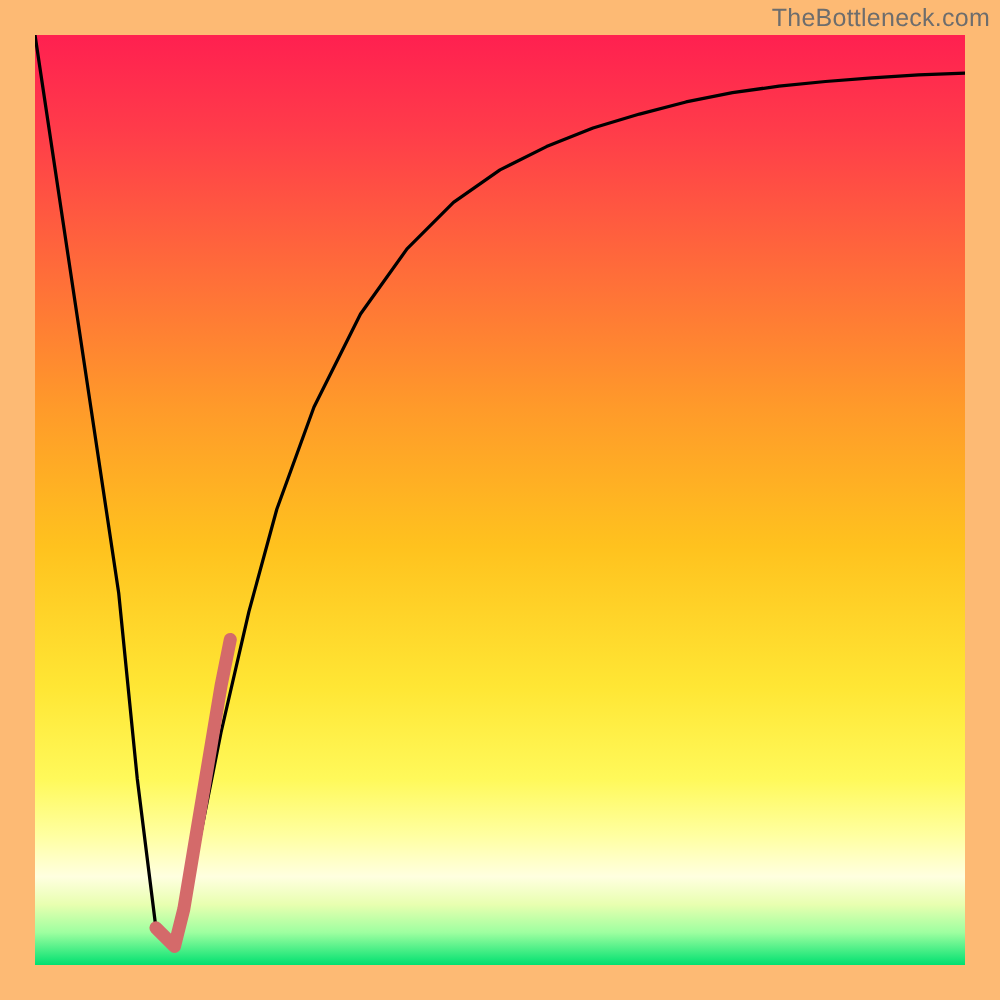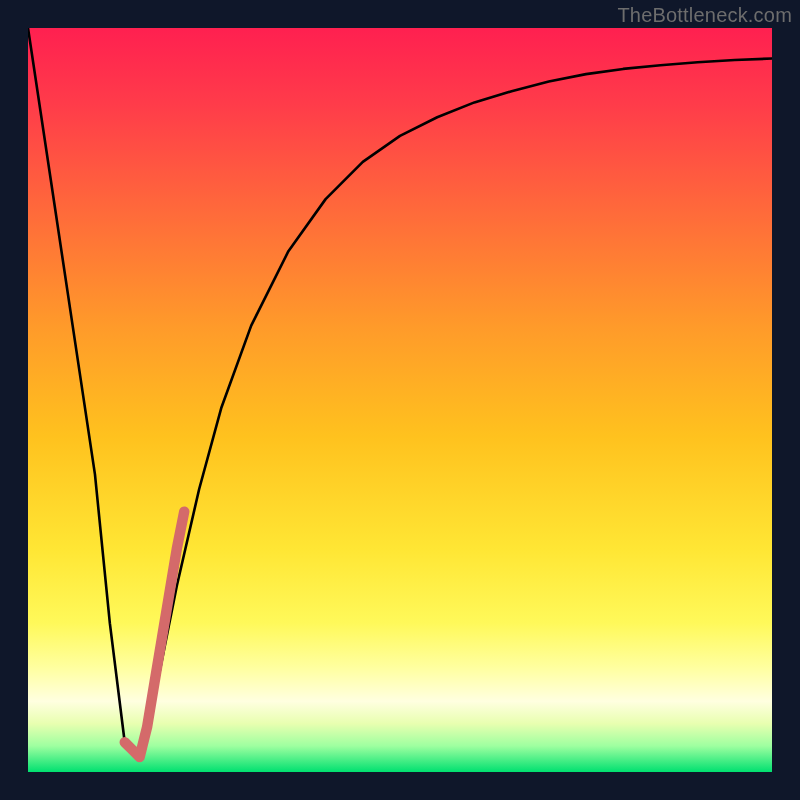--- a/index.html
+++ b/index.html
@@ -7,21 +7,21 @@
     padding: 0;
     width: 800px;
     height: 800px;
     overflow: hidden;
     background: #000;
     font-family: Arial, Helvetica, sans-serif;
   }
   .frame {
     position: absolute;
     inset: 0;
-    background: #0f172a;
+    background: #fdba74;
   }
   .plot-area {
     position: absolute;
     left: 28px;
     top: 28px;
     width: 744px;
     height: 744px;
     overflow: hidden;
   }
   

